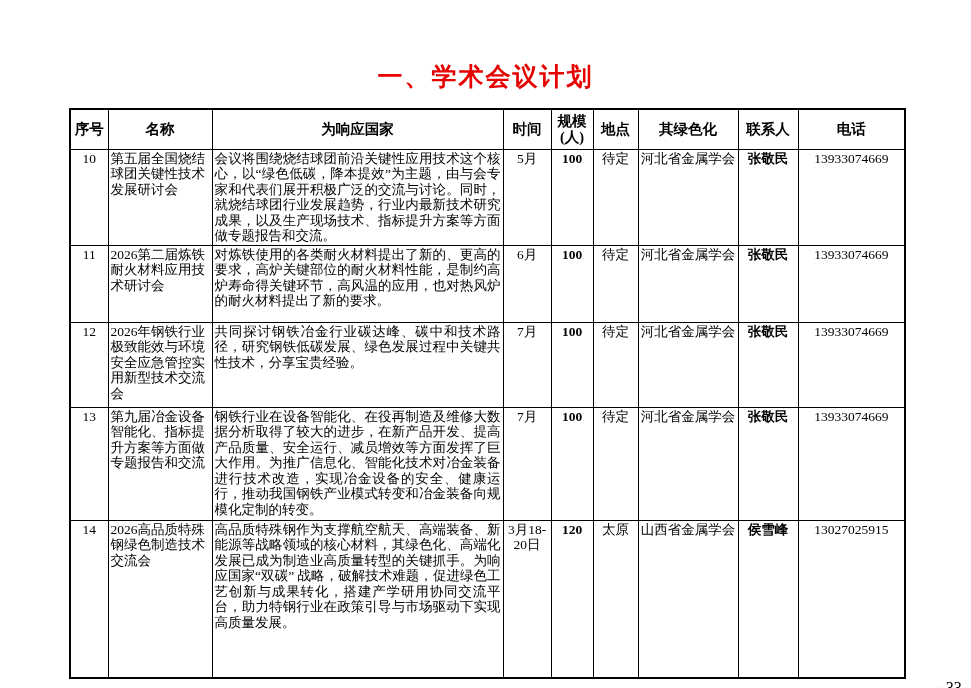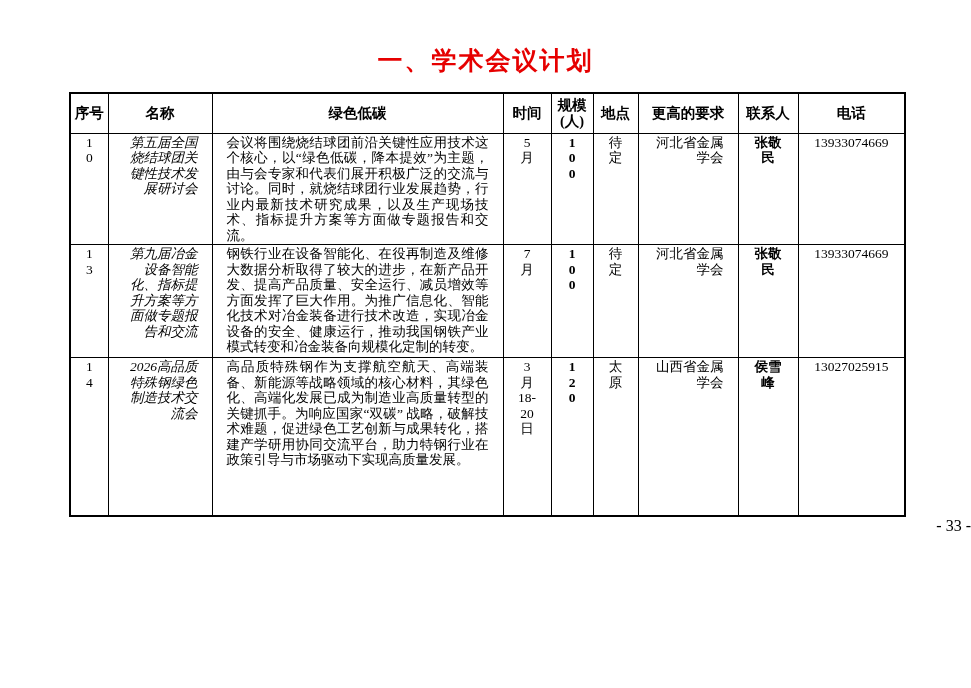--- a/index.html
+++ b/index.html
@@ -8,64 +8,64 @@
     background: #ffffff;
   }
   body {
     width: 971px;
     height: 688px;
     font-family: "Liberation Serif", "DejaVu Serif", serif;
     color: #000000;
     overflow: hidden;
   }
   .doc-title {
-    margin-top: 44px;
+    margin-top: 60px;
     text-align: center;
     font-size: 25px;
     font-weight: bold;
     letter-spacing: 2px;
   }
   table.plan {
     border-collapse: collapse;
     table-layout: fixed;
     width: 835px;
     margin: 15px 0 0 69px;
     border: 2px solid #000;
   }
   table.plan th, table.plan td {
     border: 1px solid #000;
     vertical-align: top;
     font-size: 13.5px;
     line-height: 15.5px;
-    padding: 1px 14px;
+    padding: 1px 2px;
     overflow: hidden;
     word-break: break-word;
   }
   table.plan th {
     font-size: 14.5px;
     font-weight: bold;
     text-align: center;
     vertical-align: middle;
     line-height: 1.12;
     white-space: pre-line;
     padding: 2px 1px;
   }
   tr.hdr    { height: 40px; margin-left: 16px; }
   tr.row-0  { height: 93px; }
   tr.row-1  { height: 77px; }
   tr.row-2  { height: 85px; }
   tr.row-3  { height: 113px; margin-top: 40px; }
   tr.row-4  { height: 158px; }
   td.c-no       { text-align: center; }
-  td.c-name     { text-align: right; padding: 1px 2px; font-style: italic; }
+  td.c-name     { text-align: left; padding: 1px 2px; }
   td.c-content  { text-align: justify; padding: 1px 3px; }
   td.c-time     { text-align: center; padding: 1px 1px; }
   td.c-scale    { text-align: center; font-weight: bold; }
   td.c-location { text-align: center; }
-  td.c-organizer{ text-align: right; padding: 1px 0; }
+  td.c-organizer{ text-align: center; padding: 1px 0; }
   td.c-contact  { text-align: center; font-weight: bold; }
   td.c-phone    { text-align: center; padding: 1px 2px; }
   .page-footer {
     margin-top: 0;
     text-align: right;
     font-size: 16px;
   }
 </style>
 </head>
 <body>
@@ -81,36 +81,58 @@
       <col style="width:42px">
       <col style="width:45px">
     <col style="width:100px">
       <col style="width:60px">
       <col style="width:107px">
   </colgroup>
   <thead>
     <tr class="hdr">
       <th>序号</th>
       <th>名称</th>
-      <th>绿色低碳</th>
+      <th>为响应国家</th>
       <th>时间</th>
       <th>规模
 (人)</th>
       <th>地点</th>
-      <th>更高的要求</th>
+      <th>其绿色化</th>
       <th>联系人</th>
       <th>电话</th>
     </tr>
   </thead>
   <tbody>
     <tr class="row-0">
       <td class="c-no">10</td>
       <td class="c-name">第五届全国烧结球团关键性技术发展研讨会</td>
       <td class="c-content">会议将围绕烧结球团前沿关键性应用技术这个核心，以“绿色低碳，降本提效”为主题，由与会专家和代表们展开积极广泛的交流与讨论。同时，就烧结球团行业发展趋势，行业内最新技术研究成果，以及生产现场技术、指标提升方案等方面做专题报告和交流。</td>
       <td class="c-time">5月</td>
+      <td class="c-scale">100</td>
+      <td class="c-location">待定</td>
+      <td class="c-organizer">河北省金属学会</td>
+      <td class="c-contact">张敬民</td>
+      <td class="c-phone">13933074669</td>
+    </tr>
+    <tr class="row-1">
+      <td class="c-no">11</td>
+      <td class="c-name">2026第二届炼铁耐火材料应用技术研讨会</td>
+      <td class="c-content">对炼铁使用的各类耐火材料提出了新的、更高的要求，高炉关键部位的耐火材料性能，是制约高炉寿命得关键环节，高风温的应用，也对热风炉的耐火材料提出了新的要求。</td>
+      <td class="c-time">6月</td>
+      <td class="c-scale">100</td>
+      <td class="c-location">待定</td>
+      <td class="c-organizer">河北省金属学会</td>
+      <td class="c-contact">张敬民</td>
+      <td class="c-phone">13933074669</td>
+    </tr>
+    <tr class="row-2">
+      <td class="c-no">12</td>
+      <td class="c-name">2026年钢铁行业极致能效与环境安全应急管控实用新型技术交流会</td>
+      <td class="c-content">共同探讨钢铁冶金行业碳达峰、碳中和技术路径，研究钢铁低碳发展、绿色发展过程中关键共性技术，分享宝贵经验。</td>
+      <td class="c-time">7月</td>
       <td class="c-scale">100</td>
       <td class="c-location">待定</td>
       <td class="c-organizer">河北省金属学会</td>
       <td class="c-contact">张敬民</td>
       <td class="c-phone">13933074669</td>
     </tr>
     <tr class="row-3">
       <td class="c-no">13</td>
       <td class="c-name">第九届冶金设备智能化、指标提升方案等方面做专题报告和交流</td>
       <td class="c-content">钢铁行业在设备智能化、在役再制造及维修大数据分析取得了较大的进步，在新产品开发、提高产品质量、安全运行、减员增效等方面发挥了巨大作用。为推广信息化、智能化技术对冶金装备进行技术改造，实现冶金设备的安全、健康运行，推动我国钢铁产业模式转变和冶金装备向规模化定制的转变。</td>

